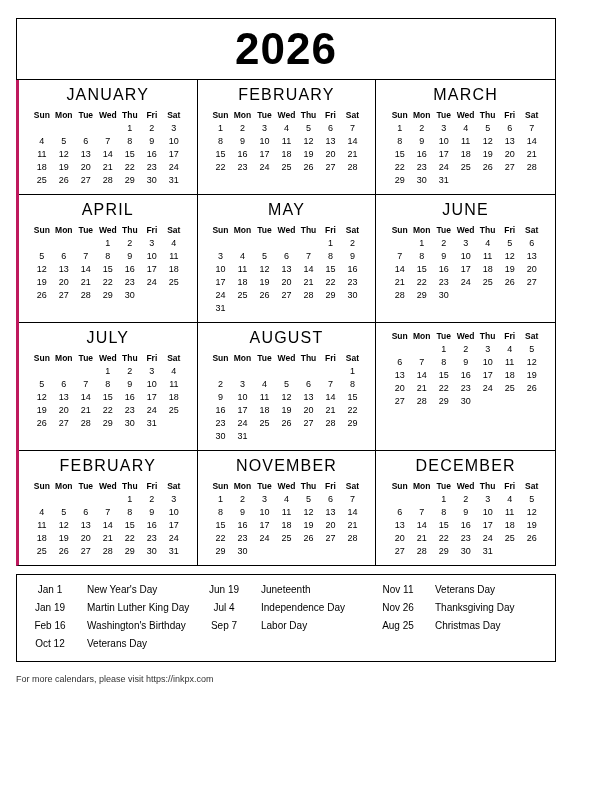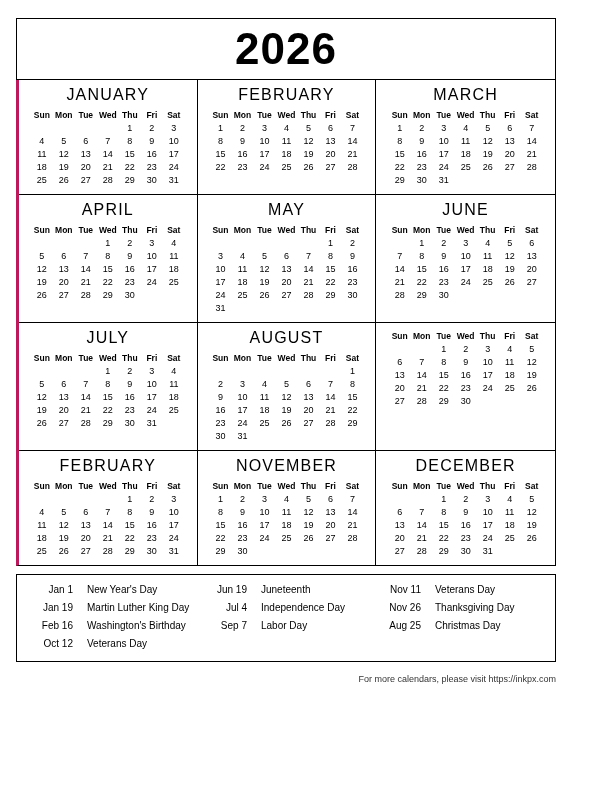--- a/index.html
+++ b/index.html
@@ -82,27 +82,27 @@
     column-gap: 4px;
     row-gap: 2px;
   }
   .hol-row {
     display: flex;
     font-size: 10px;
     line-height: 16px;
   }
   .hol-date {
     width: 60px;
-    text-align: right;
+    text-align: center;
     padding-right: 14px;
     flex: none;
   }
   .hol-name { flex: 1; }
   .footer {
-    text-align: right;
+    text-align: left;
     font-size: 9px;
     color: #333;
     margin-top: 12px;
   }
 </style>
 </head>
 <body>
 
 <div class="page">
 

